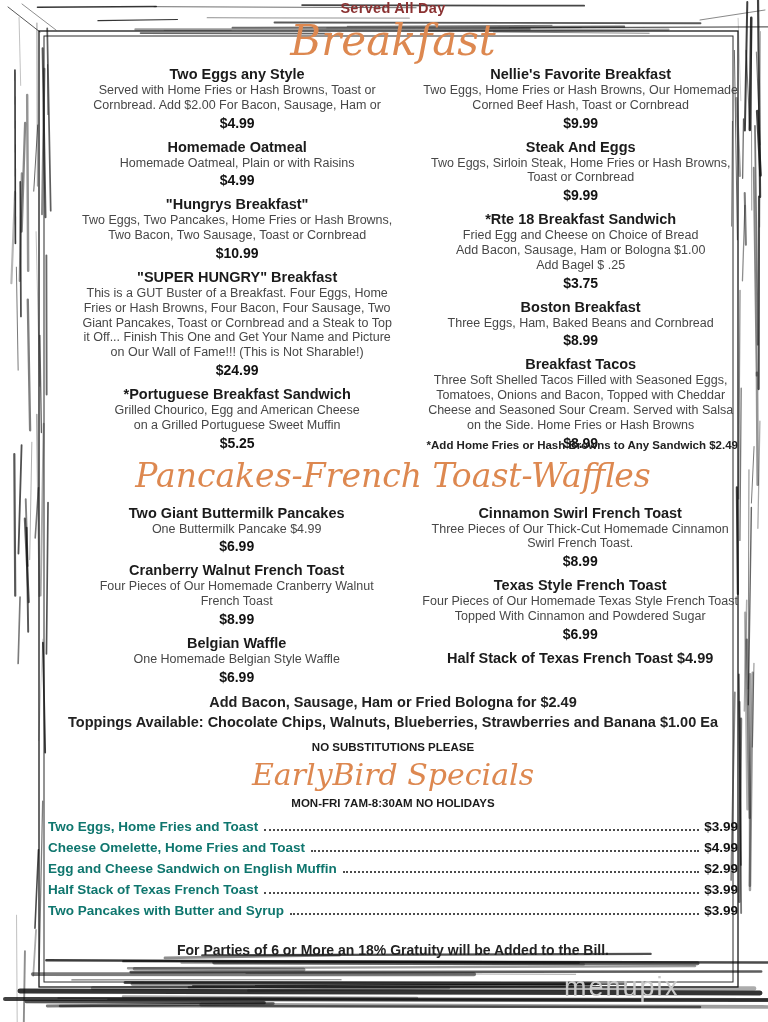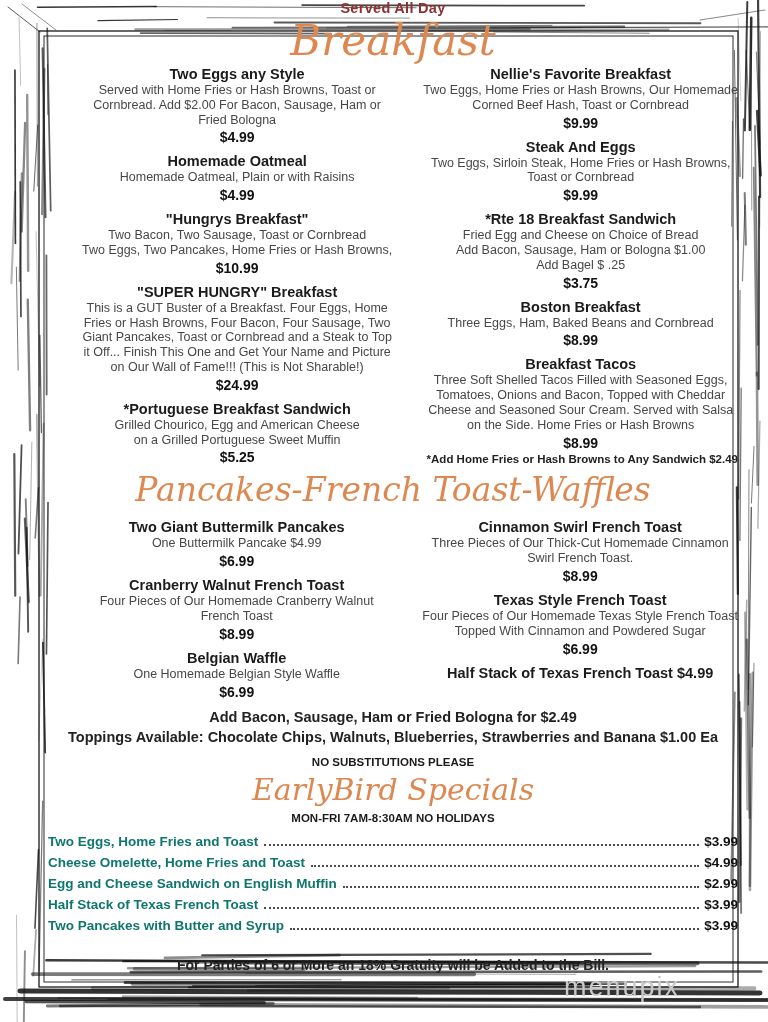--- a/index.html
+++ b/index.html
@@ -194,38 +194,37 @@
     </div>
 
     <div class="cols">
       <div class="col col-left">
 
           <div class="item">
             <div class="item-name">Two Eggs any Style</div>
             <div class="item-desc">
               <div>Served with Home Fries or Hash Browns, Toast or</div>
               <div>Cornbread. Add $2.00 For Bacon, Sausage, Ham or</div>
-              <div>Fried Bologna</div>
             </div>
             <div class="item-price">$4.99</div>
           </div>
 
           <div class="item">
             <div class="item-name">Homemade Oatmeal</div>
             <div class="item-desc">
               <div>Homemade Oatmeal, Plain or with Raisins</div>
             </div>
             <div class="item-price">$4.99</div>
           </div>
 
           <div class="item">
             <div class="item-name">"Hungrys Breakfast"</div>
             <div class="item-desc">
+              <div>Two Eggs, Two Pancakes, Home Fries or Hash Browns,</div>
               <div>Two Bacon, Two Sausage, Toast or Cornbread</div>
-              <div>Two Eggs, Two Pancakes, Home Fries or Hash Browns,</div>
             </div>
             <div class="item-price">$10.99</div>
           </div>
 
           <div class="item">
             <div class="item-name">"SUPER HUNGRY" Breakfast</div>
             <div class="item-desc">
               <div>This is a GUT Buster of a Breakfast. Four Eggs, Home</div>
               <div>Fries or Hash Browns, Four Bacon, Four Sausage, Two</div>
               <div>Giant Pancakes, Toast or Cornbread and a Steak to Top</div>

